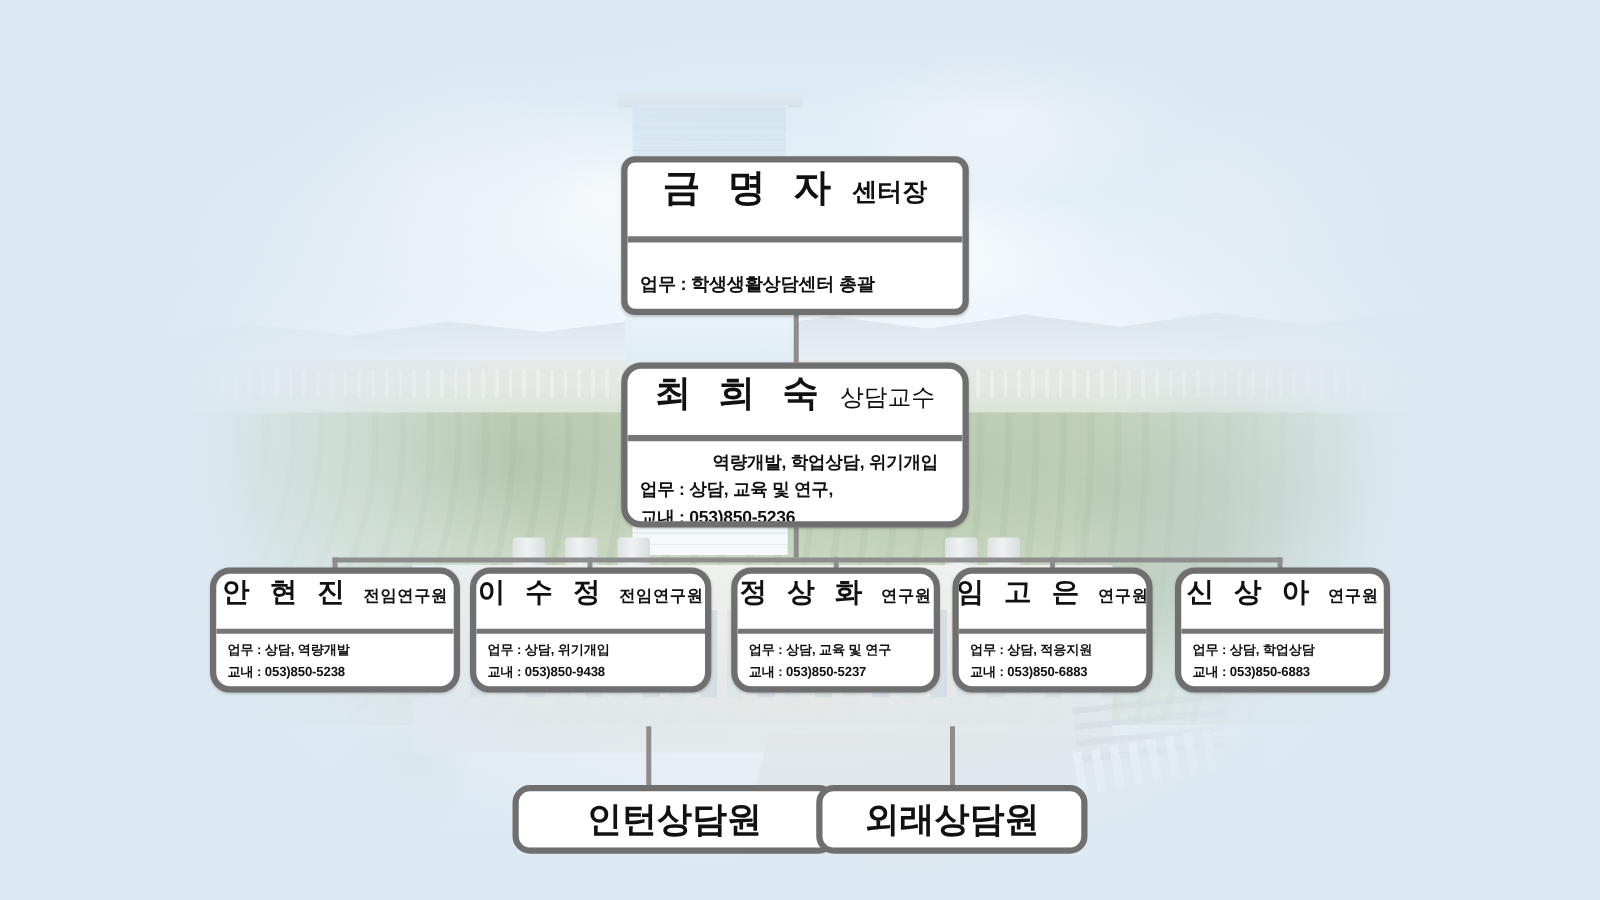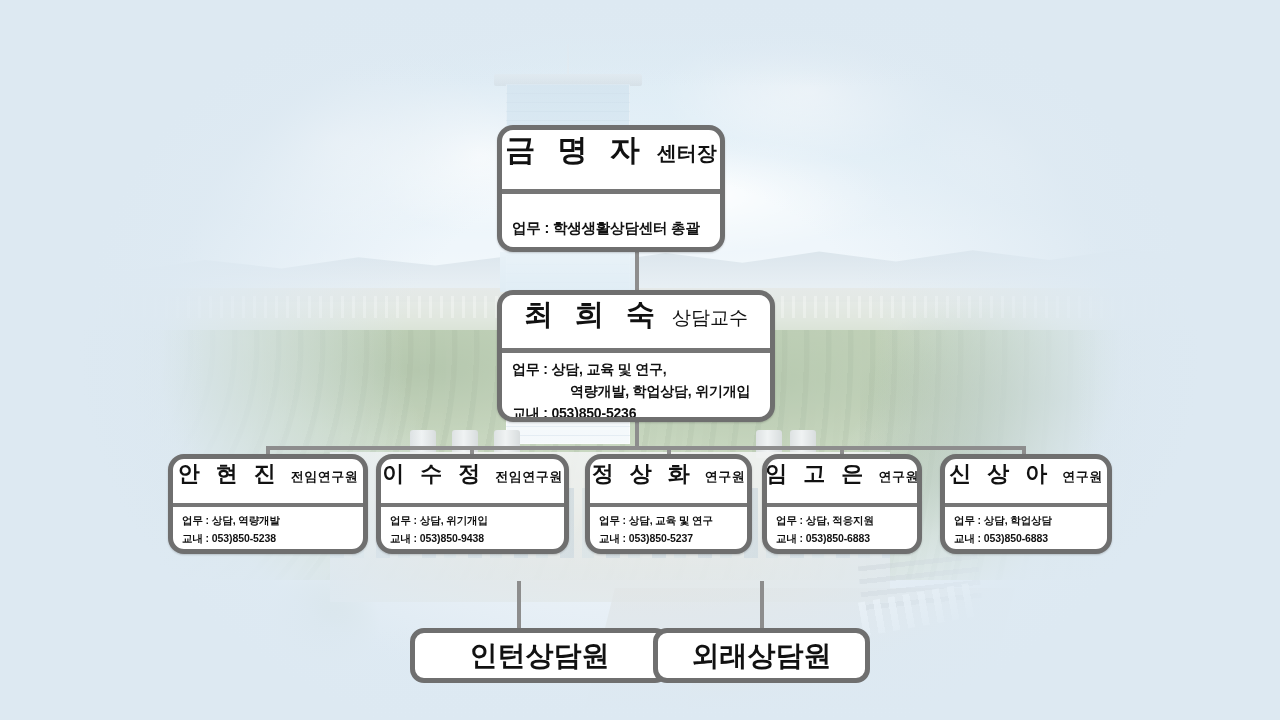--- a/index.html
+++ b/index.html
@@ -219,21 +219,21 @@
   .node .nm { color:#111; }
   .node .ti { color:#111; }
   .divider { width:100%; background:#767676; }
   .node .body { padding: 0 10px; }
   .node .body .ln {
     color:#111; white-space: nowrap; font-weight: 700;
   }
   .node .body .ln.indent { padding-left: 58px; }
 
   
-  #node-director { left:497px; top:125px; width:228px; height:127px; }
+  #node-director { left:497px; top:125px; width:278px; height:127px;border-radius:11px; }
   #node-director .head { height:59px; }
   #node-director .nm { font-size:30px; font-weight:700; letter-spacing:7px; }
   #node-director .ti { font-size:20px; font-weight:700; letter-spacing:0px; }
   #node-director .divider { height:5px; }
   #node-director .body { padding-top:7px; }
   #node-director .body .ln { font-size:14.5px; line-height:25px; letter-spacing:-0.2px;margin-top:15px; }
 
   
   #node-professor { left:497px; top:290px; width:278px; height:132px; }
   #node-professor .head { height:53px; }
@@ -331,22 +331,22 @@
     </div>
   </div>
 
   <div class="node" id="node-professor">
     <div class="head">
       <span class="nm">최 희 숙</span>
       <span class="ti">상담교수</span>
     </div>
     <div class="divider"></div>
     <div class="body">
+      <div class="ln indent">역량개발, 학업상담, 위기개입</div>
       <div class="ln">업무 : 상담, 교육 및 연구,</div>
-      <div class="ln indent">역량개발, 학업상담, 위기개입</div>
       <div class="ln">교내 : 053)850-5236</div>
     </div>
   </div>
 
   <div class="node researcher" id="node-r1">
     <div class="head">
       <span class="nm">안 현 진</span>
       <span class="ti">전임연구원</span>
     </div>
     <div class="divider"></div>

